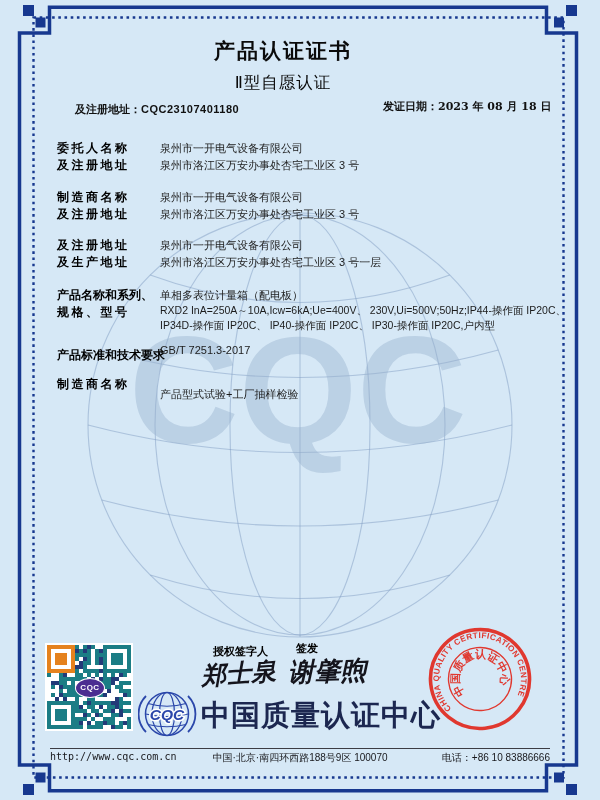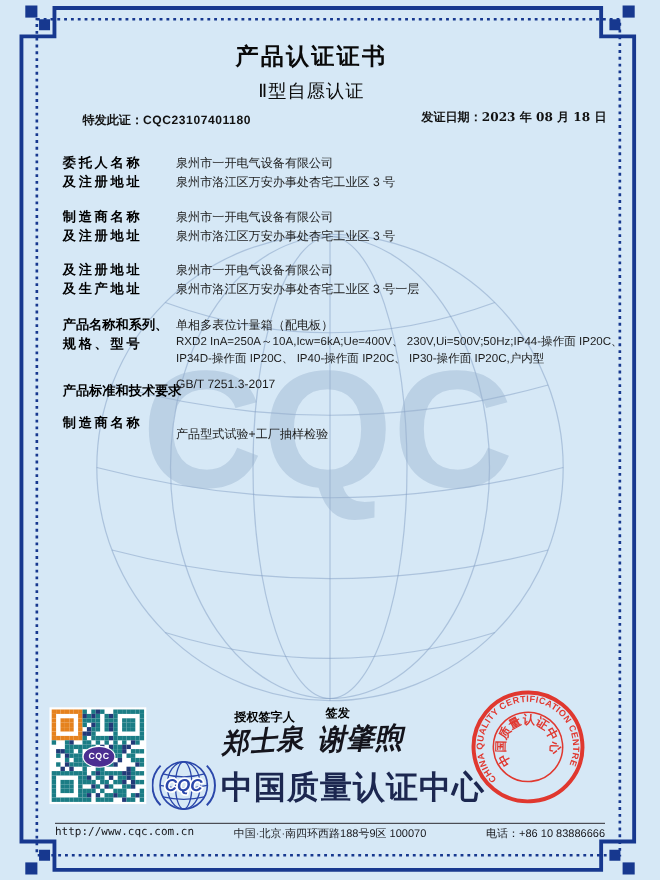--- a/index.html
+++ b/index.html
@@ -65,21 +65,21 @@
         <rect x="35.5" y="772.5" width="10" height="10"></rect>
       <rect x="566" y="784" width="11" height="11"></rect>
         <rect x="554" y="772.5" width="10" height="10"></rect>
     </g>
   </svg>
 
   <div class="abs centerband title" style="z-index:2">产品认证证书</div>
   <div class="abs centerband subtitle" style="z-index:2">Ⅱ型自愿认证</div>
 
   <div class="abs certno kai" style="z-index:2">
-    <span>特发此证：</span><b>CQC23107401180</b>
+    <span>及注册地址：</span><b>CQC23107401180</b>
   </div>
   <div class="abs dates kai" style="z-index:2">
     <div><span>发证日期：</span><span>2023 年 08 月 18 日</span></div>
   </div>
 
   <div style="z-index:2;position:absolute;left:0;top:0">
     <div class="lbl sp" style="top:140px">委托人名称</div>
     <div class="val" style="top:141px">泉州市一开电气设备有限公司</div>
     <div class="lbl sp" style="top:157px">及注册地址</div>
     <div class="val" style="top:158px">泉州市洛江区万安办事处杏宅工业区 3 号</div>

